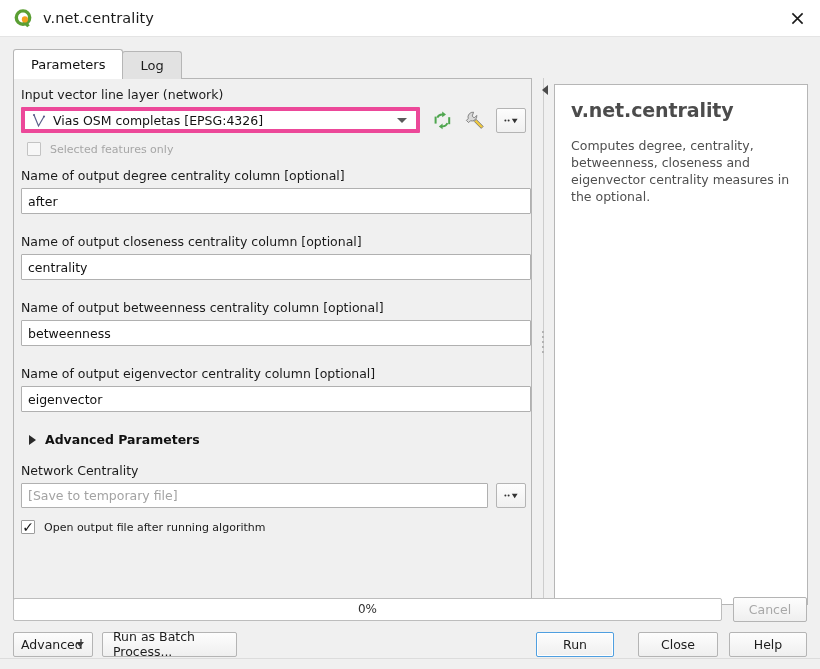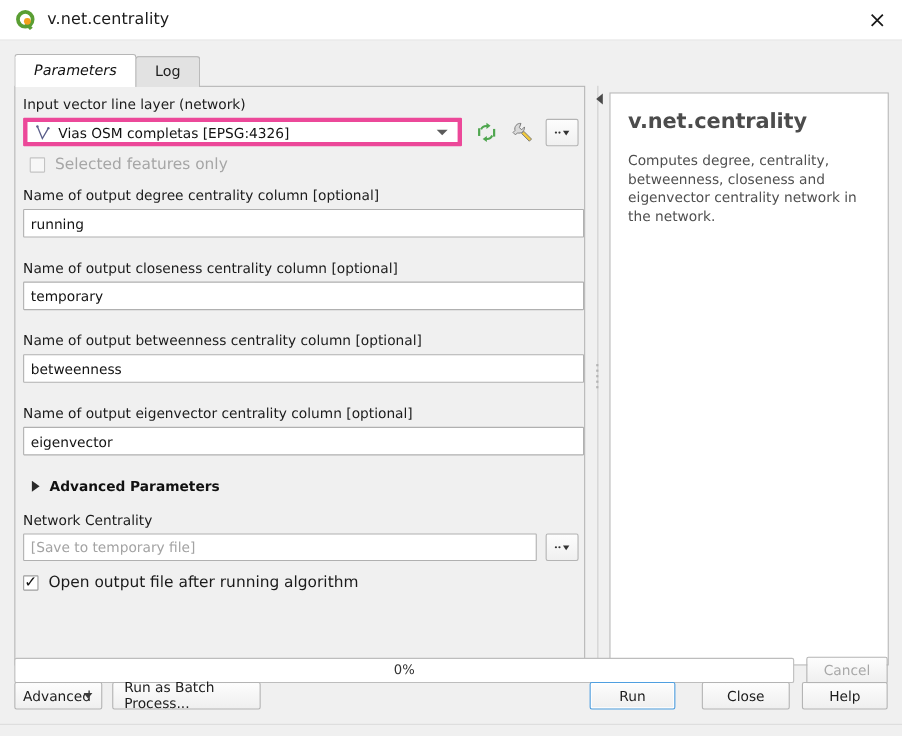--- a/index.html
+++ b/index.html
@@ -81,21 +81,20 @@
     border-radius: 3px 3px 0 0;
     background: #e2e2e2;
     margin-right: -1px;
     position: relative;
   }
   .tab.selected {
     background: #ffffff;
     height: 29px;
     z-index: 3;
     color: #111;
-    font-style: italic;
   }
 
   
   .params-panel {
     position: absolute;
     left: 13px; top: 41px;
     width: 519px; height: 527px;
     background: #f0f0f0;
     border: 1px solid #b6b6b6;
     box-sizing: border-box;
@@ -190,21 +189,21 @@
     justify-content: center;
     flex: 0 0 auto;
     border-radius: 1px;
   }
   .checkbox.disabled {
     border-color: #c3c3c3;
     background: #f7f7f7;
   }
   .checkrow-label {
     margin-left: 9px;
-    font-size: 14px;
+    font-size: 11px;
     color: #1b1b1b;
   }
   .checkrow-label.disabled { color: #a6a6a6; }
   .check-mark {
     font-size: 14px;
     line-height: 12px;
     color: #111;
     font-weight: bold;
   }
 
@@ -369,21 +368,21 @@
   }
   .btn.disabled { color: #a8a8a8; }
   .btn-cancel {
     margin-left: 11px;
     width: 74px;
     flex: 0 0 auto;
   }
 
   .button-row {
     position: absolute;
-    left: 13px; top: 581px;
+    left: 13px; top: 593px;
     width: 794px; height: 28px;
     display: flex;
     align-items: center;
   }
   .btn-advanced {
     width: 80px;
     justify-content: flex-start;
     padding-left: 7px;
     position: relative;
   }
@@ -493,28 +492,28 @@
       </div>
 
       <div class="checkrow">
         <span class="checkbox disabled"></span>
         <span class="checkrow-label disabled">Selected features only</span>
       </div>
 
       <div class="field-block">
         <div class="field-label">Name of output degree centrality column [optional]</div>
         <div class="textinput">
-          <span>running</span>
+          <span>after</span>
         </div>
       </div>
 
       <div class="field-block">
         <div class="field-label">Name of output closeness centrality column [optional]</div>
         <div class="textinput">
-          <span>temporary</span>
+          <span>centrality</span>
         </div>
       </div>
 
       <div class="field-block">
         <div class="field-label">Name of output betweenness centrality column [optional]</div>
         <div class="textinput">
           <span>betweenness</span>
         </div>
       </div>
 
@@ -564,21 +563,21 @@
         <i></i>
     </span>
   </div>
 
   <div class="help-collapse">
     <span class="tri-left"></span>
   </div>
 
   <div class="help-panel">
     <div class="help-title">v.net.centrality</div>
-    <div class="help-text">Computes degree, centrality, betweenness, closeness and eigenvector centrality network in the network.</div>
+    <div class="help-text">Computes degree, centrality, betweenness, closeness and eigenvector centrality measures in the optional.</div>
   </div>
 
   <div class="progress-row">
     <div class="progressbar">
       <span>0%</span>
     </div>
     <div class="btn disabled btn-cancel">
       <span>Cancel</span>
     </div>
   </div>

